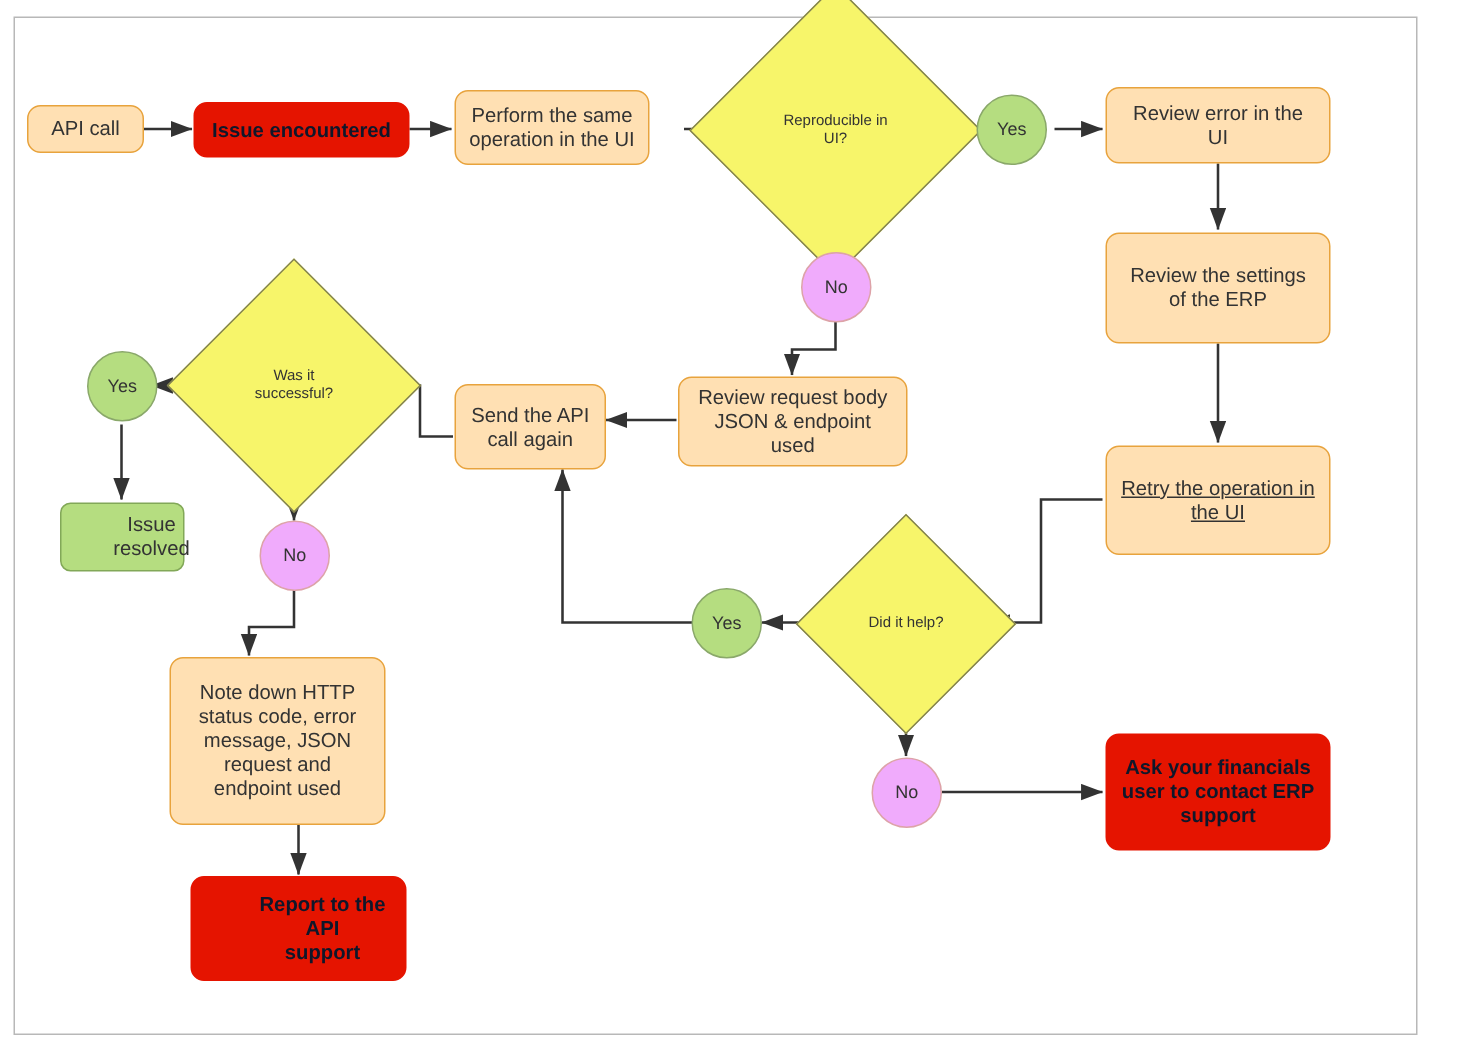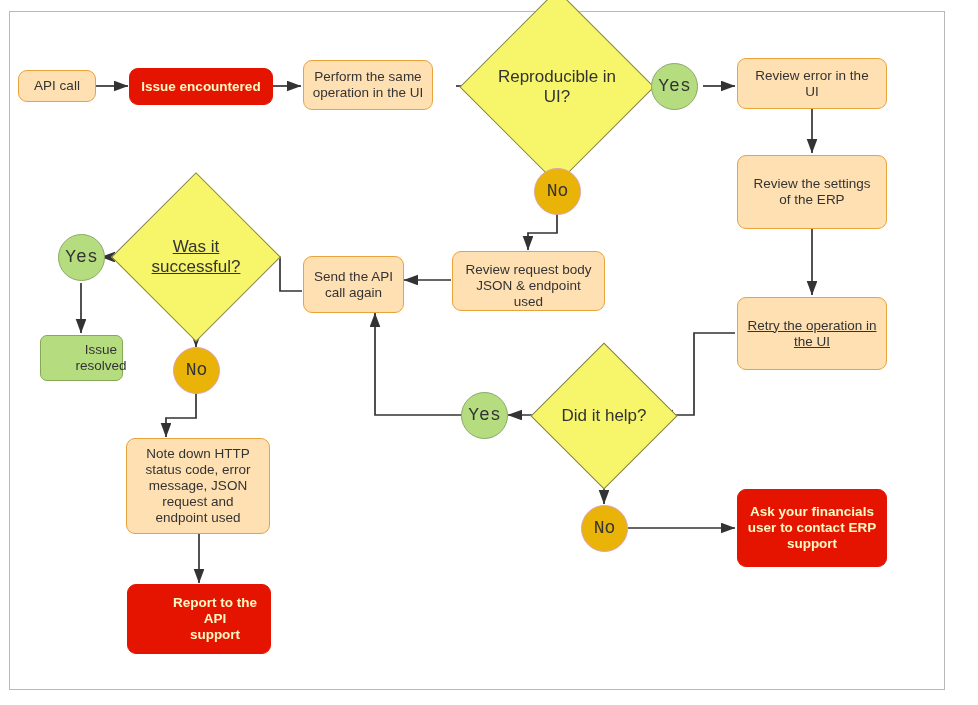--- a/index.html
+++ b/index.html
@@ -57,21 +57,21 @@
     background: #ffe0b3;
     border: 1.6px solid #e8a33d;
     border-radius: 9px;
     font-size: 13.5px;
   }
   
   .red {
     background: #e51400;
     border: 1.6px solid #e51400;
     border-radius: 9px;
-    color: #fef9c3;
+    color: #0f172a;
     font-size: 13.5px;
     font-weight: bold;
   }
   
   .green-box {
     background: #b5dd80;
     border: 1.6px solid #82a858;
     border-radius: 7px;
     font-size: 13.5px;
     padding-left: 39px;
@@ -87,34 +87,33 @@
     width: 100%;
     height: 100%;
     background: #f7f56a;
     border: 1.4px solid #808050;
     transform: rotate(45deg);
     box-sizing: border-box;
   }
   .diamond .node-label {
     position: relative;
     z-index: 2;
-    font-size: 17px;
+    font-size: 10px;
   }
   
   .circle {
     border-radius: 50%;
-    font-size: 18px;
-    font-family: Liberation Mono, monospace;
+    font-size: 12px;
   }
   .circle-yes {
     background: #b5dd80;
     border: 1.4px solid #8aa86a;
   }
   .circle-no {
-    background: #eab308;
+    background: #f0abfc;
     border: 1.4px solid #dda3a8;
   }
 </style>
 </head>
 <body>
 
 <div id="canvas">
 
   <div class="frame"></div>
 
@@ -224,51 +223,51 @@
   <div class="node circle circle-no" style="left:581px; top:505px; width:47px; height:47px;">
     <span class="node-label">No</span>
   </div>
 
   <div class="node red" style="left:737px; top:489px; width:150px; height:78px;">
     <span class="node-label">Ask your financials
 user to contact ERP
 support</span>
   </div>
 
-  <div class="node proc" style="left:452px; top:251px; width:153px; height:60px;align-items:flex-end;">
+  <div class="node proc" style="left:452px; top:251px; width:153px; height:60px;">
     <span class="node-label">Review request body
 JSON &amp; endpoint
 used</span>
   </div>
 
   <div class="node proc" style="left:303px; top:256px; width:101px; height:57px;">
     <span class="node-label">Send the API
 call again</span>
   </div>
 
-  <div class="node diamond" style="left:136px; top:197px; width:120px; height:120px;text-decoration:underline;">
+  <div class="node diamond" style="left:136px; top:197px; width:120px; height:120px;">
     <span class="dia-shape"></span>
     <span class="node-label">Was it
 successful?</span>
   </div>
 
   <div class="node circle circle-yes" style="left:58px; top:234px; width:47px; height:47px;">
     <span class="node-label">Yes</span>
   </div>
 
   <div class="node circle circle-no" style="left:173px; top:347px; width:47px; height:47px;">
     <span class="node-label">No</span>
   </div>
 
   <div class="node green-box" style="left:40px; top:335px; width:83px; height:46px;">
     <span class="node-label">Issue
 resolved</span>
   </div>
 
-  <div class="node proc" style="left:126px; top:438px; width:144px; height:96px;">
+  <div class="node proc" style="left:113px; top:438px; width:144px; height:112px;">
     <span class="node-label">Note down HTTP
 status code, error
 message, JSON
 request and
 endpoint used</span>
   </div>
 
   <div class="node red" style="left:127px; top:584px; width:144px; height:70px;padding-left:32px;">
     <span class="node-label">Report to the API
 support</span>

